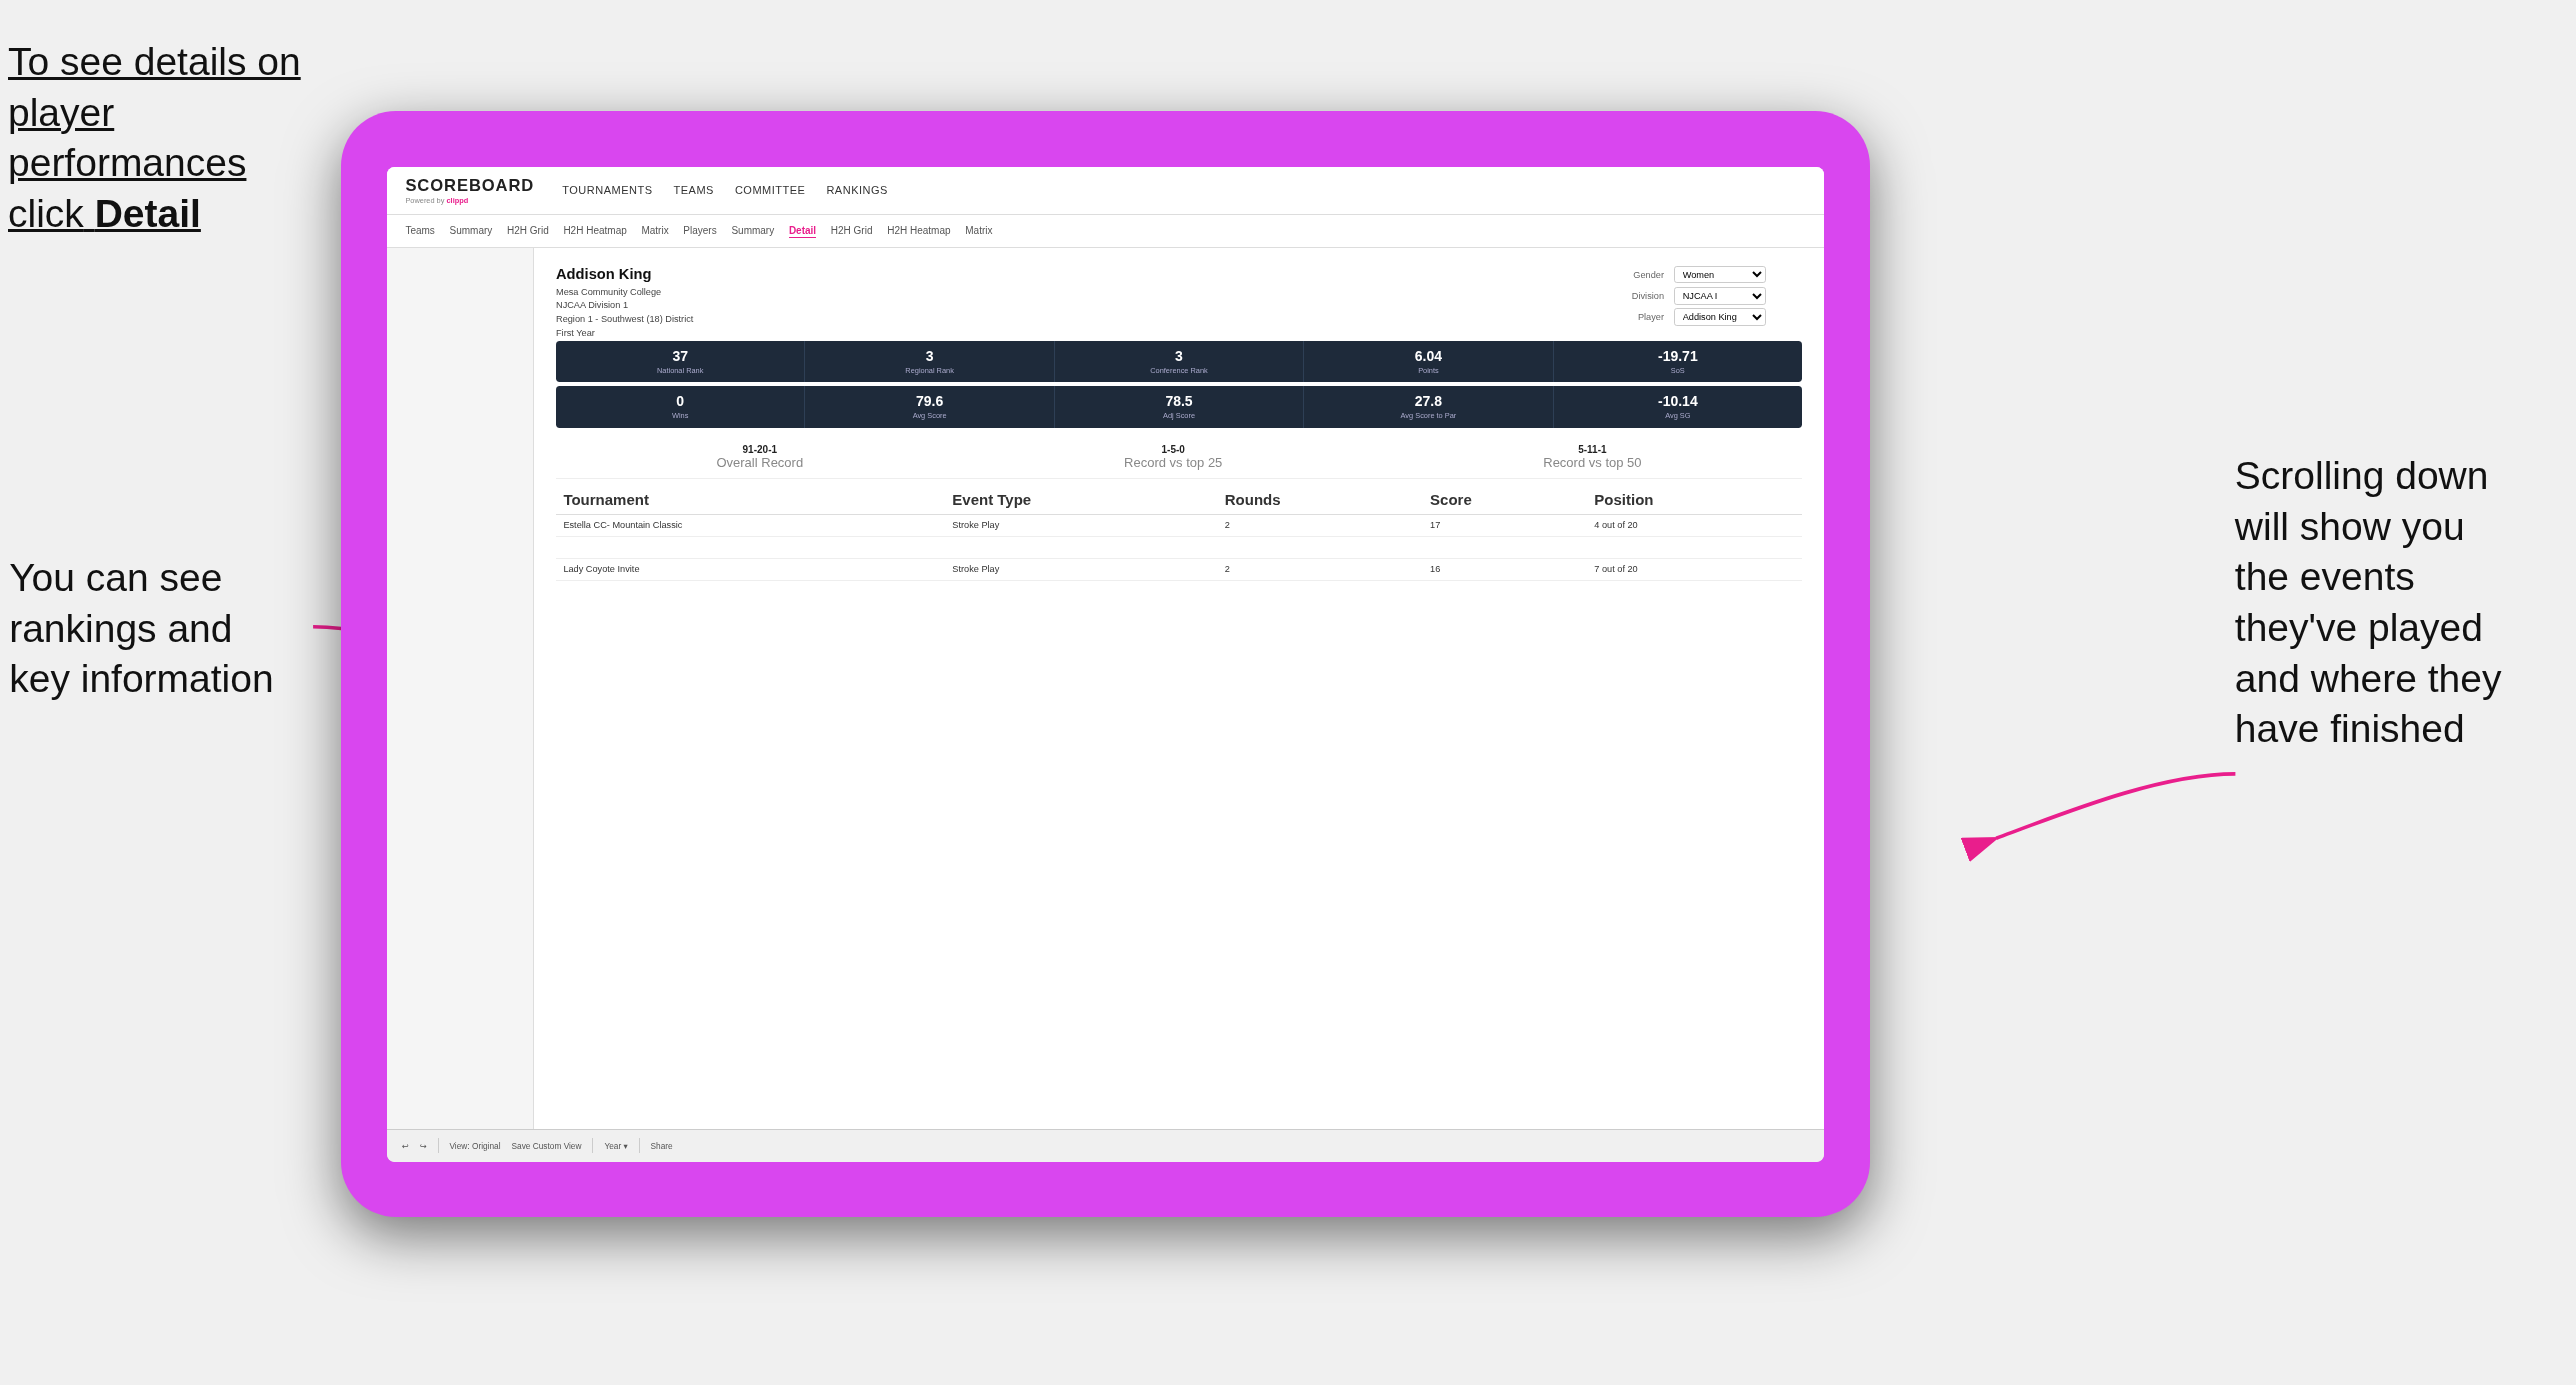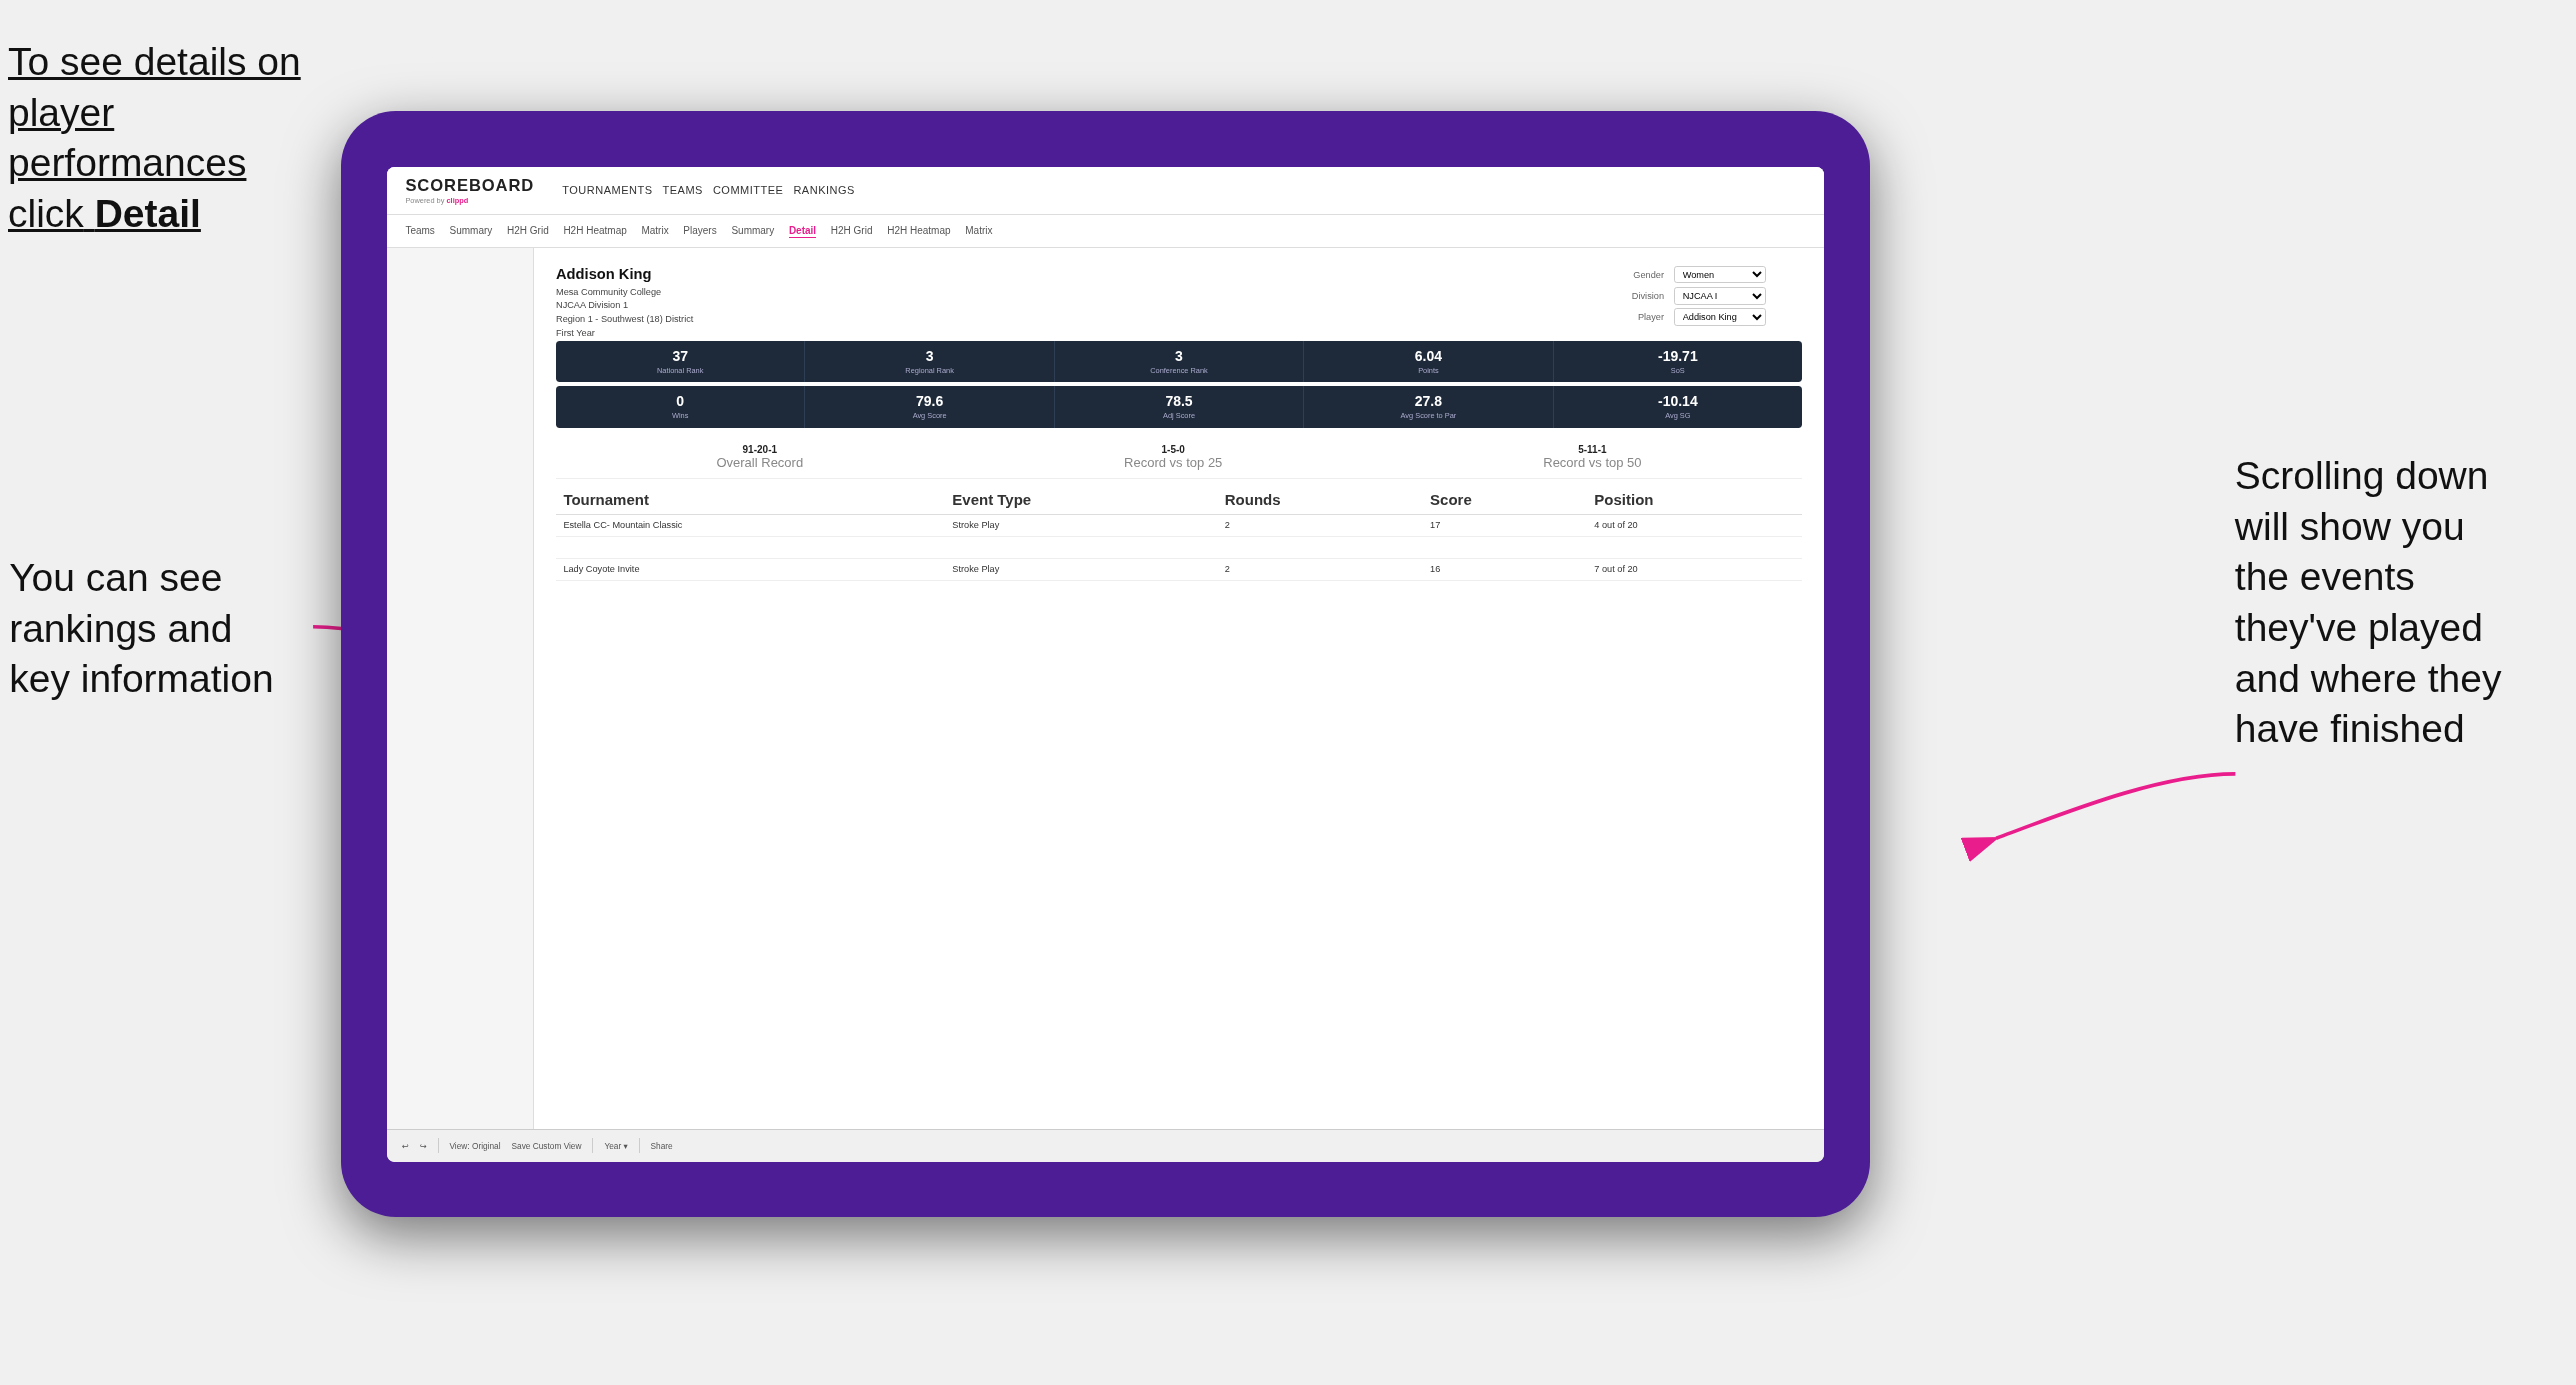--- a/index.html
+++ b/index.html
@@ -45,21 +45,21 @@
       position: absolute;
     }
 
     
     .tablet {
       position: absolute;
       top: 111px;
       left: 341px;
       width: 1529px;
       height: 1106px;
-      background: #4c1d95;
+      background: #d946ef;
       border-radius: 55px;
       box-shadow: 0 18.4px 55px rgba(0,0,0,0.5);
       display: flex;
       align-items: center;
       justify-content: center;
     }
 
     .tablet-screen {
       width: 1437px;
       height: 995px;
@@ -99,21 +99,21 @@
       color: #888;
     }
 
     .logo-clippd {
       color: #e91e8c;
       font-weight: bold;
     }
 
     .main-nav {
       display: flex;
-      gap: 10px;
+      gap: 21px;
       align-items: flex-end;
     }
 
     .main-nav-item {
       font-size: 11px;
       color: #333;
       cursor: pointer;
       padding: 3.7px 0;
       text-transform: uppercase;
       letter-spacing: 0.5px;

